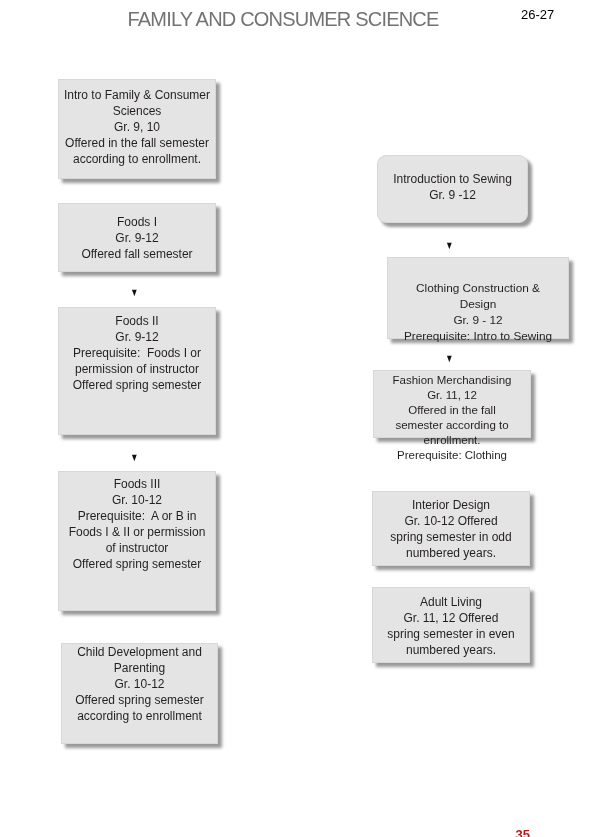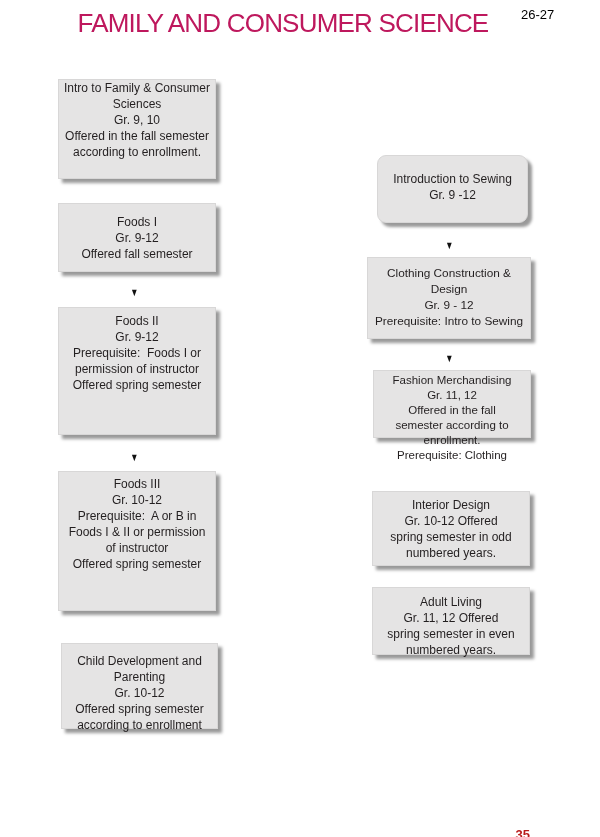--- a/index.html
+++ b/index.html
@@ -7,22 +7,22 @@
     position:relative;
     width:600px;height:837px;
     background:#ffffff;
     font-family:"Liberation Sans","DejaVu Sans",sans-serif;
     color:#231f20;
     overflow:hidden;
   }
   .title{
     position:absolute;top:8px;left:0;width:566px;
     text-align:center;
-    font-size:26px;font-weight:400;letter-spacing:-0.8px;
-    color:#be185d;
+    font-size:20px;font-weight:400;letter-spacing:-0.8px;
+    color:#737373;
     margin:0;
   }
   .corner{
     position:absolute;top:7px;left:521px;width:60px;
     font-size:13px;font-weight:400;color:#000000;
   }
   .pagenum{
     position:absolute;top:814px;left:0;width:530px;
     text-align:right;
     font-size:13px;font-weight:600;color:#b91c1c;margin-top:13px;
@@ -37,33 +37,33 @@
     white-space:pre-wrap;
     font-size:12px;line-height:16px;
     color:#231f20;
   }
   .arrow{
     position:absolute;
     font-size:11px;line-height:11px;color:#111;
     transform:scaleX(0.75);
   }
   
-  .b-l1{left:58px; top:79px;  width:158px; height:100px; }
+  .b-l1{left:58px; top:79px;  width:158px; height:100px; padding-top:7px;}
   .b-l2{left:58px; top:203px; width:158px; height:69px;  padding-top:10px;}
   .b-l3{left:58px; top:307px; width:158px; height:128px; padding-top:5px;}
   .b-l4{left:58px; top:471px; width:158px; height:140px; padding-top:4px;}
-  .b-l5{left:61px; top:643px; width:157px; height:86px; padding-top:9px;}
+  .b-l5{left:61px; top:643px; width:157px; height:101px; }
   .a-l1{left:129px; top:287px;}
   .a-l2{left:129px; top:452px;}
   
   .b-r1{left:377px; top:155px; width:151px; height:68px; padding-top:15px;border-radius:9px;}
-  .b-r2{left:367px; top:257px; width:164px; height:82px; padding-top:7px; font-size:11.8px;}
+  .b-r2{left:387px; top:257px; width:182px; height:82px; padding-top:22px; font-size:11.8px;}
   .b-r3{left:373px; top:370px; width:158px; height:68px; padding-top:2px; font-size:11.5px; line-height:15px;}
   .b-r4{left:372px; top:491px; width:158px; height:75px; padding-top:5px;}
-  .b-r5{left:372px; top:587px; width:158px; height:68px; padding-top:6px;}
+  .b-r5{left:372px; top:587px; width:158px; height:76px; padding-top:6px;}
   .a-r1{left:444px; top:240px;}
   .a-r2{left:444px; top:353px;}
 </style>
 </head>
 <body>
 
 <div class="page">
 
   <h1 class="title">FAMILY AND CONSUMER SCIENCE</h1>
   <div class="corner">26-27</div>

